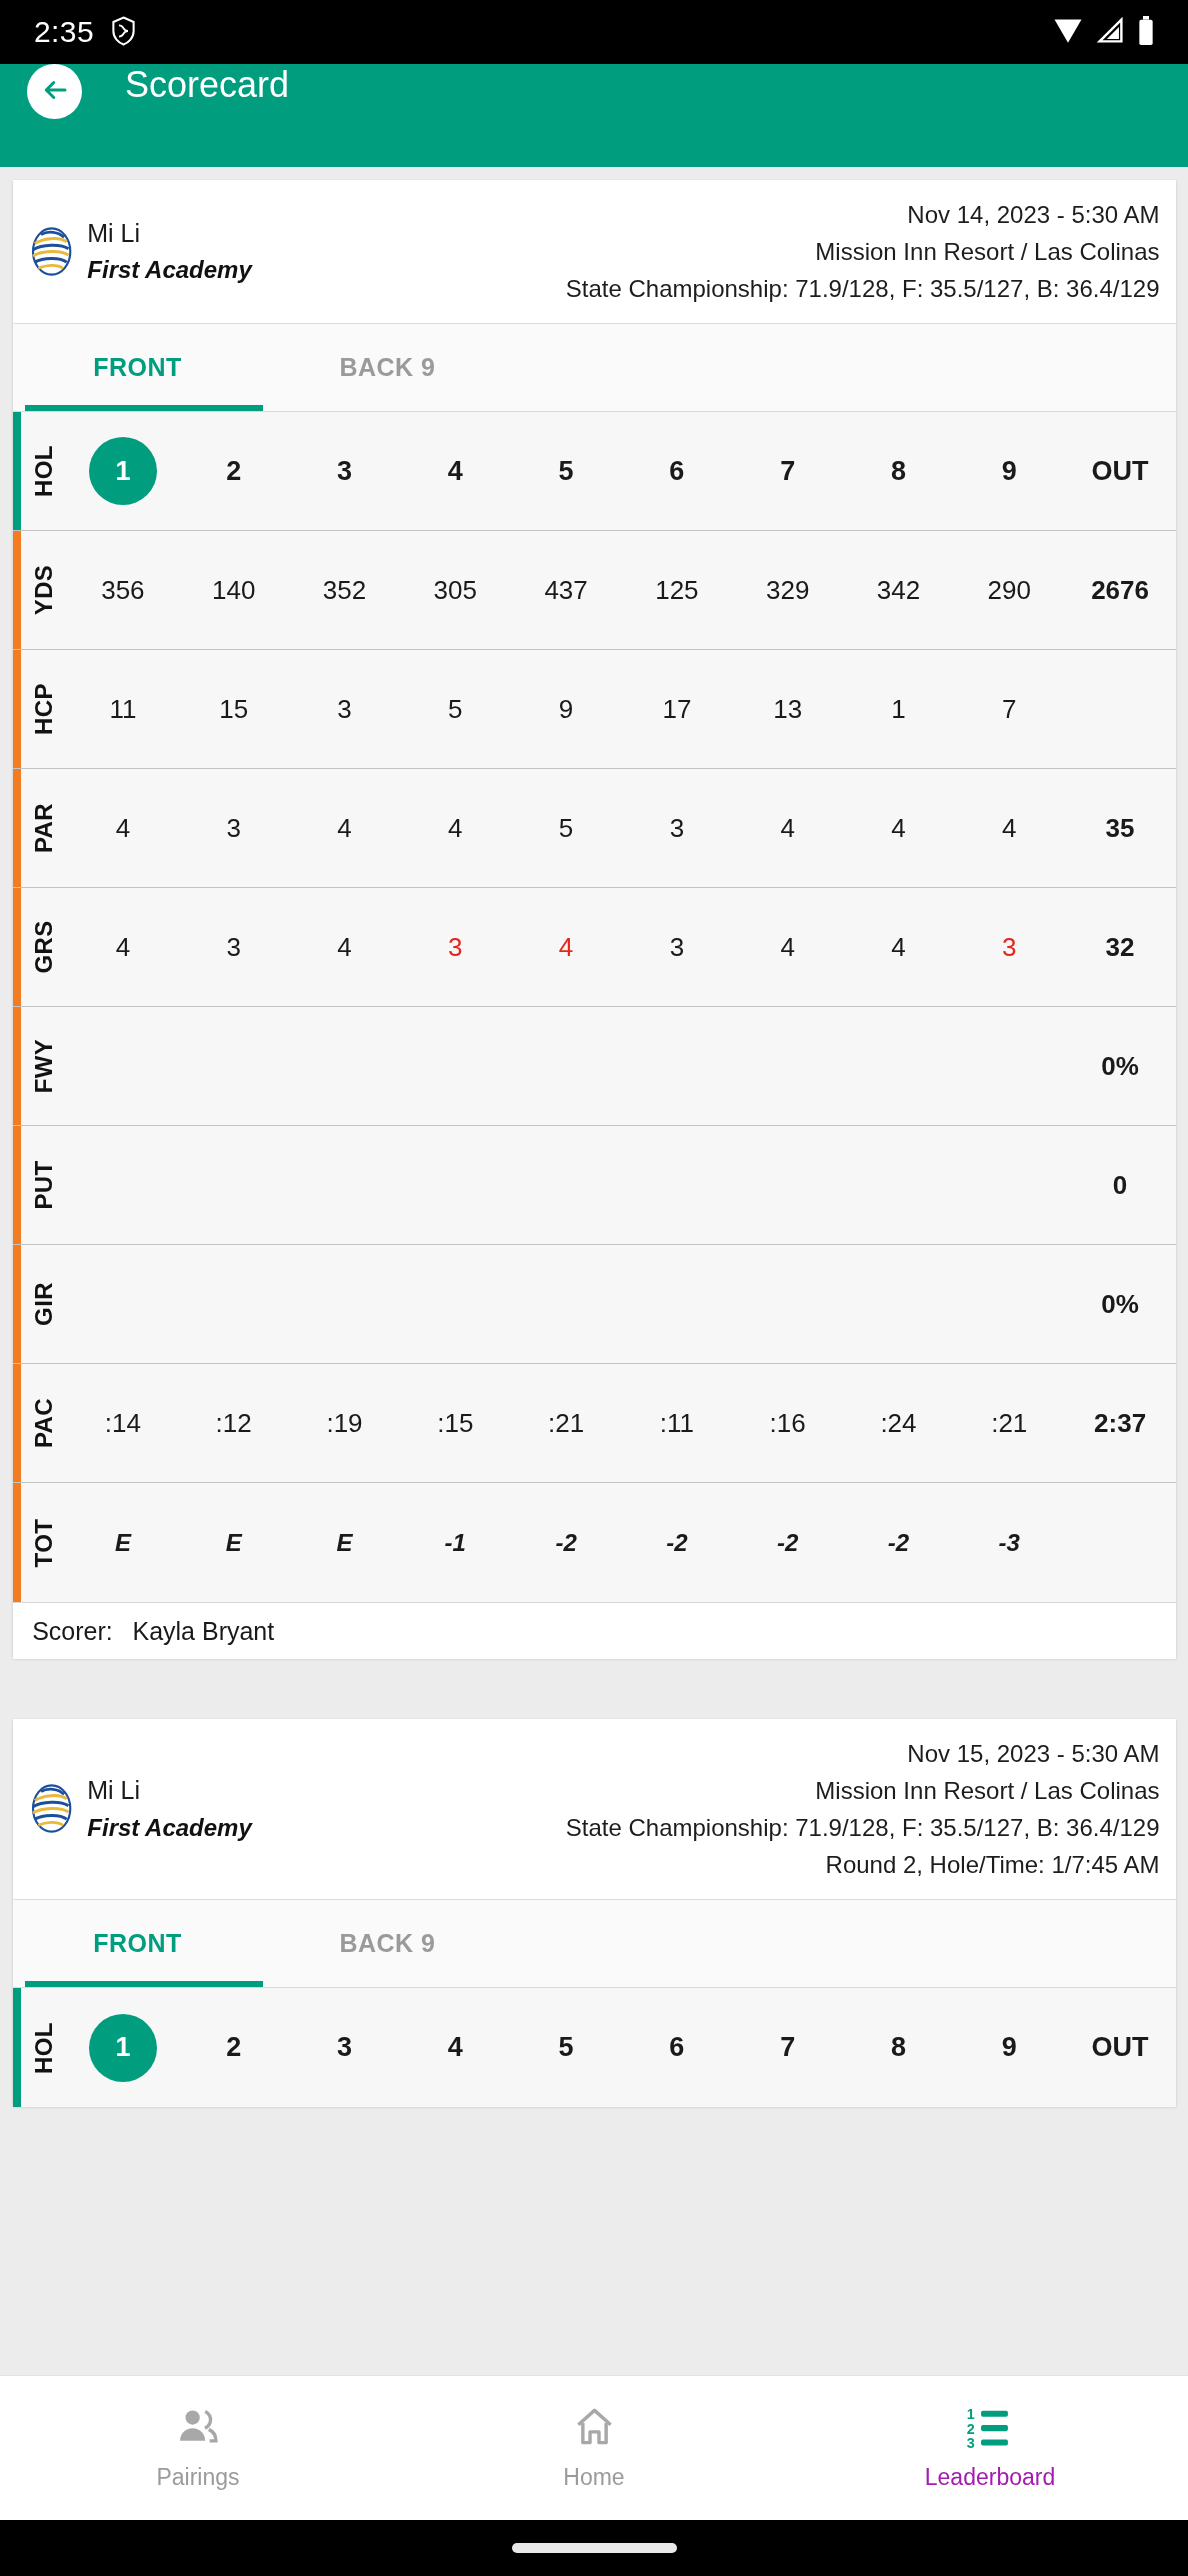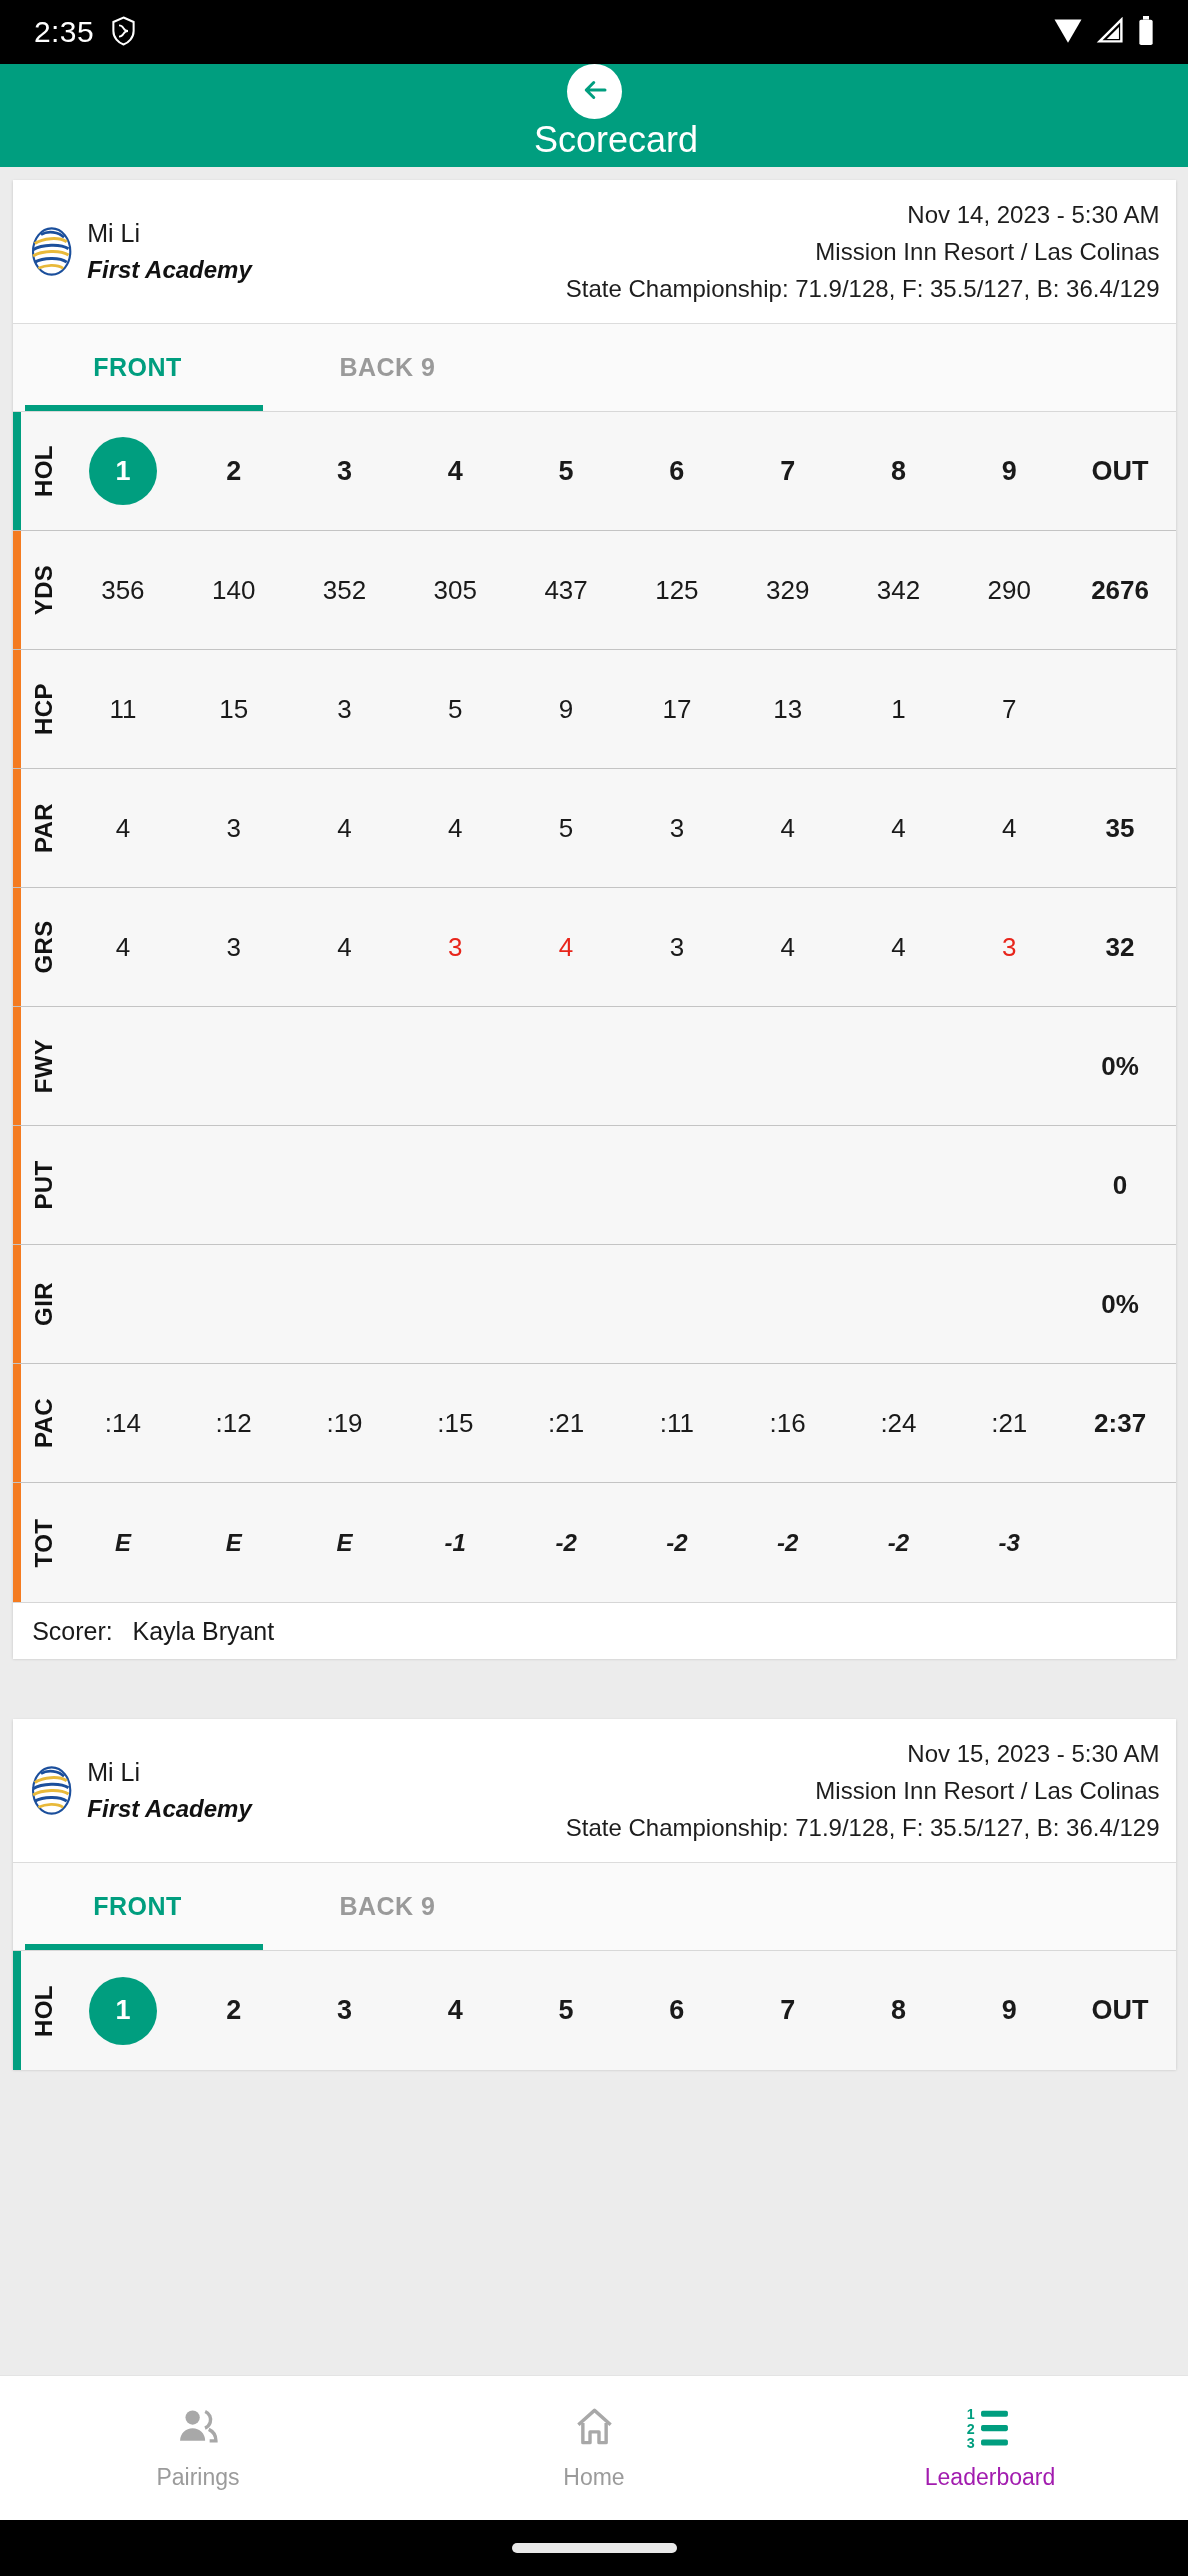--- a/index.html
+++ b/index.html
@@ -15,21 +15,21 @@
     display:flex; align-items:center; padding:0 34px;
   }
   .sb-time{ font-size:30px; letter-spacing:0.4px; }
   .sb-left{ display:flex; align-items:center; gap:16px;text-align:right; }
   .sb-right{ margin-left:auto; display:flex; align-items:center; gap:12.5px; }
   .sb-icon{ display:block; }
 
   
   .appbar{
     height:125px; background:#009e7f;
-    display:flex; align-items:center; padding:0 27px;flex-direction:column;
+    display:flex; align-items:flex-start; padding:0 27px;
   }
   .back-btn{
     width:55px; height:55px; border-radius:50%;
     background:#fff; display:flex; align-items:center; justify-content:center;
     flex:none; cursor:pointer;
   }
   .appbar-title{
     color:#fff; font-size:36px; font-weight:400; margin-left:43px;
   }
 
@@ -410,20 +410,21 @@
         </svg>
       </span>
       <div class="who">
         <div class="name">Mi Li</div>
         <div class="team">First Academy</div>
       </div>
       <div class="meta">
         <div>Nov 15, 2023 - 5:30 AM</div>
         <div>Mission Inn Resort / Las Colinas</div>
         <div>State Championship: 71.9/128, F: 35.5/127, B: 36.4/129</div>
+        <div>Round 2, Hole/Time: 1/7:45 AM</div>
       </div>
     </div>
     <div class="tabs">
       <div class="tab active">FRONT</div>
       <div class="tab">BACK 9</div>
       <div class="tab-underline"></div>
     </div>
     <div class="table">
           <div class="row hol">
             <div class="accent green"></div>

